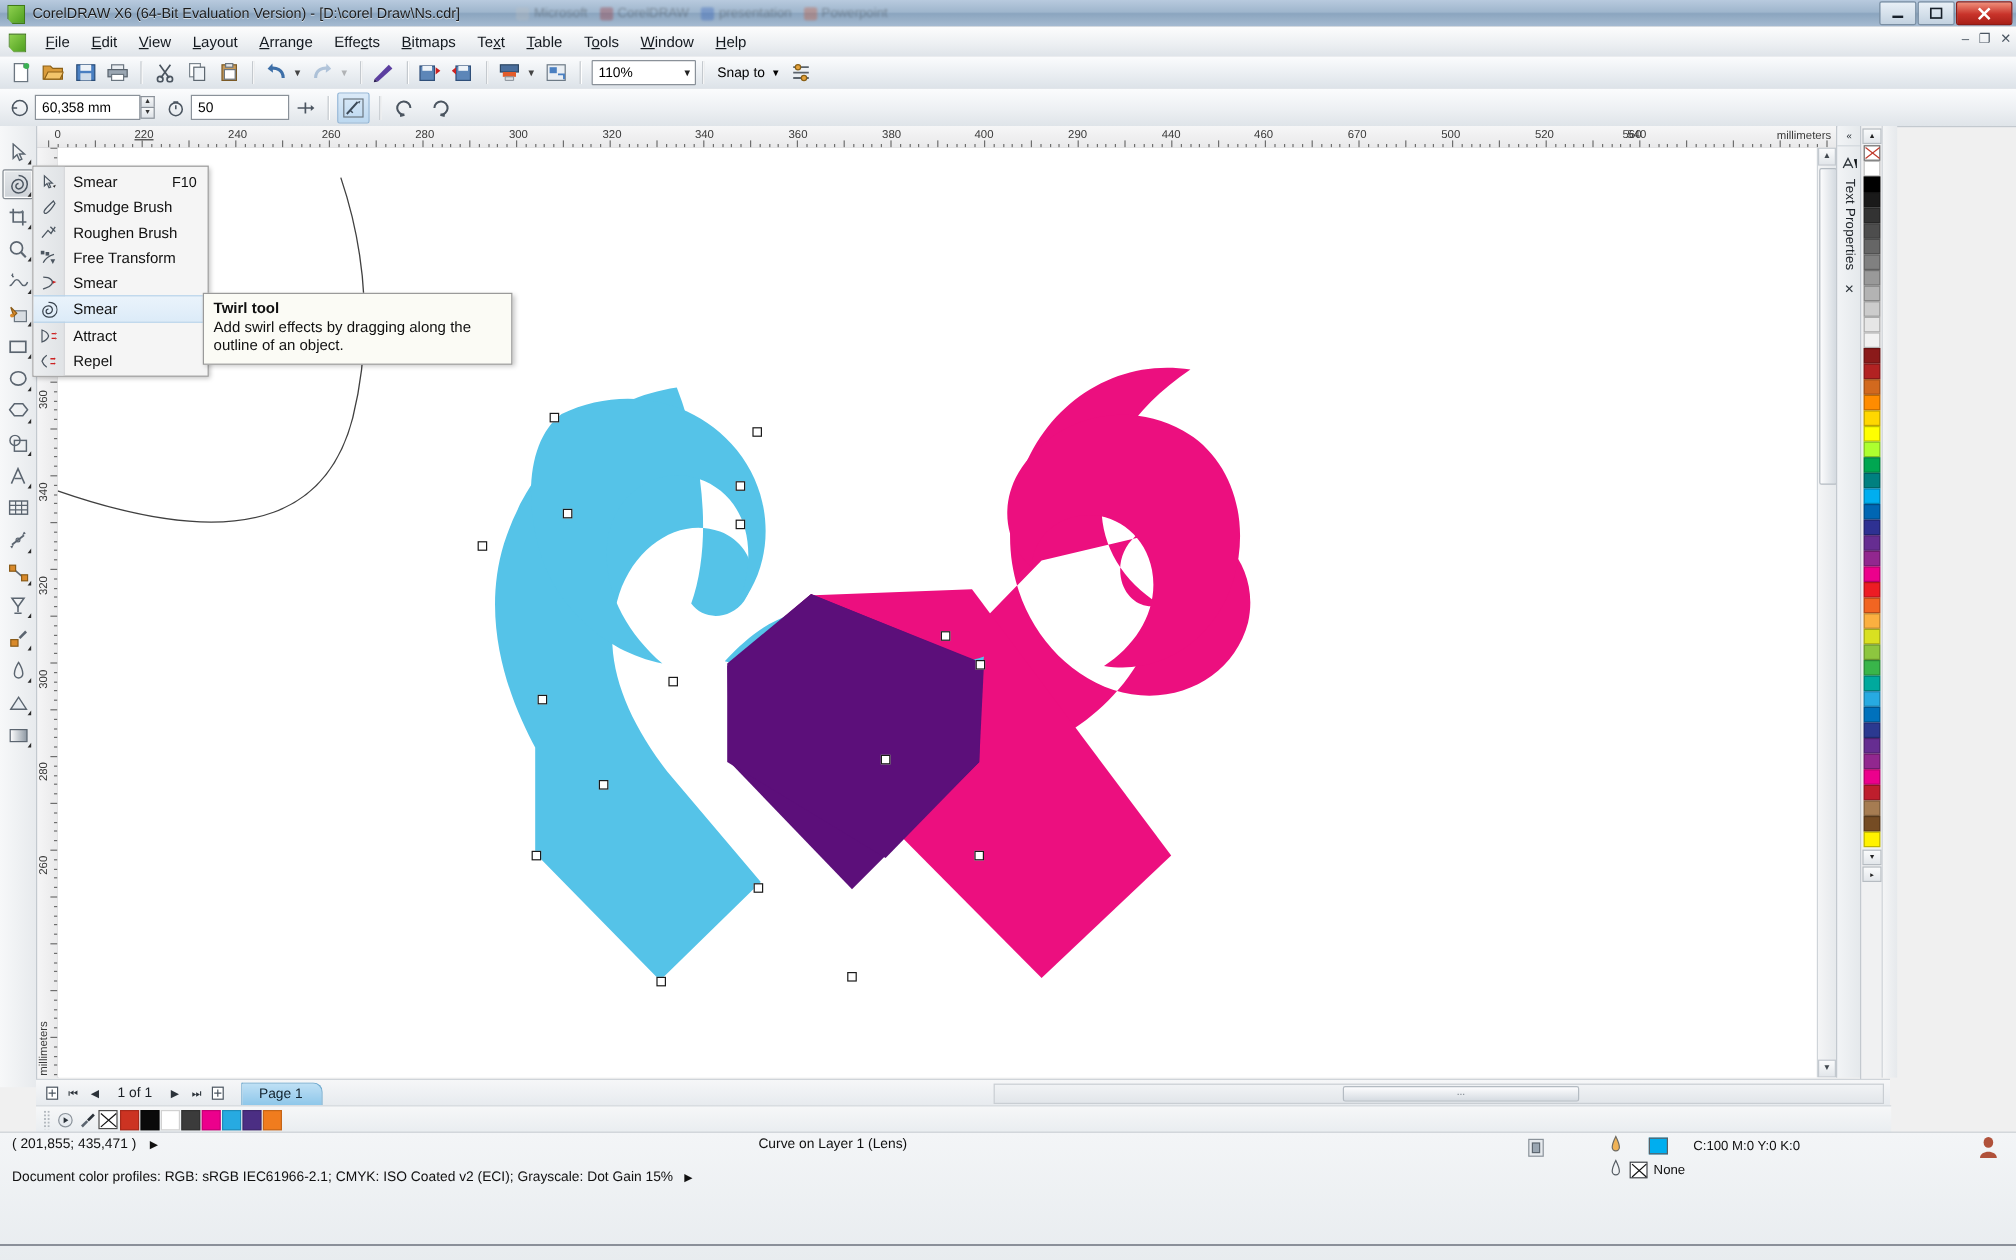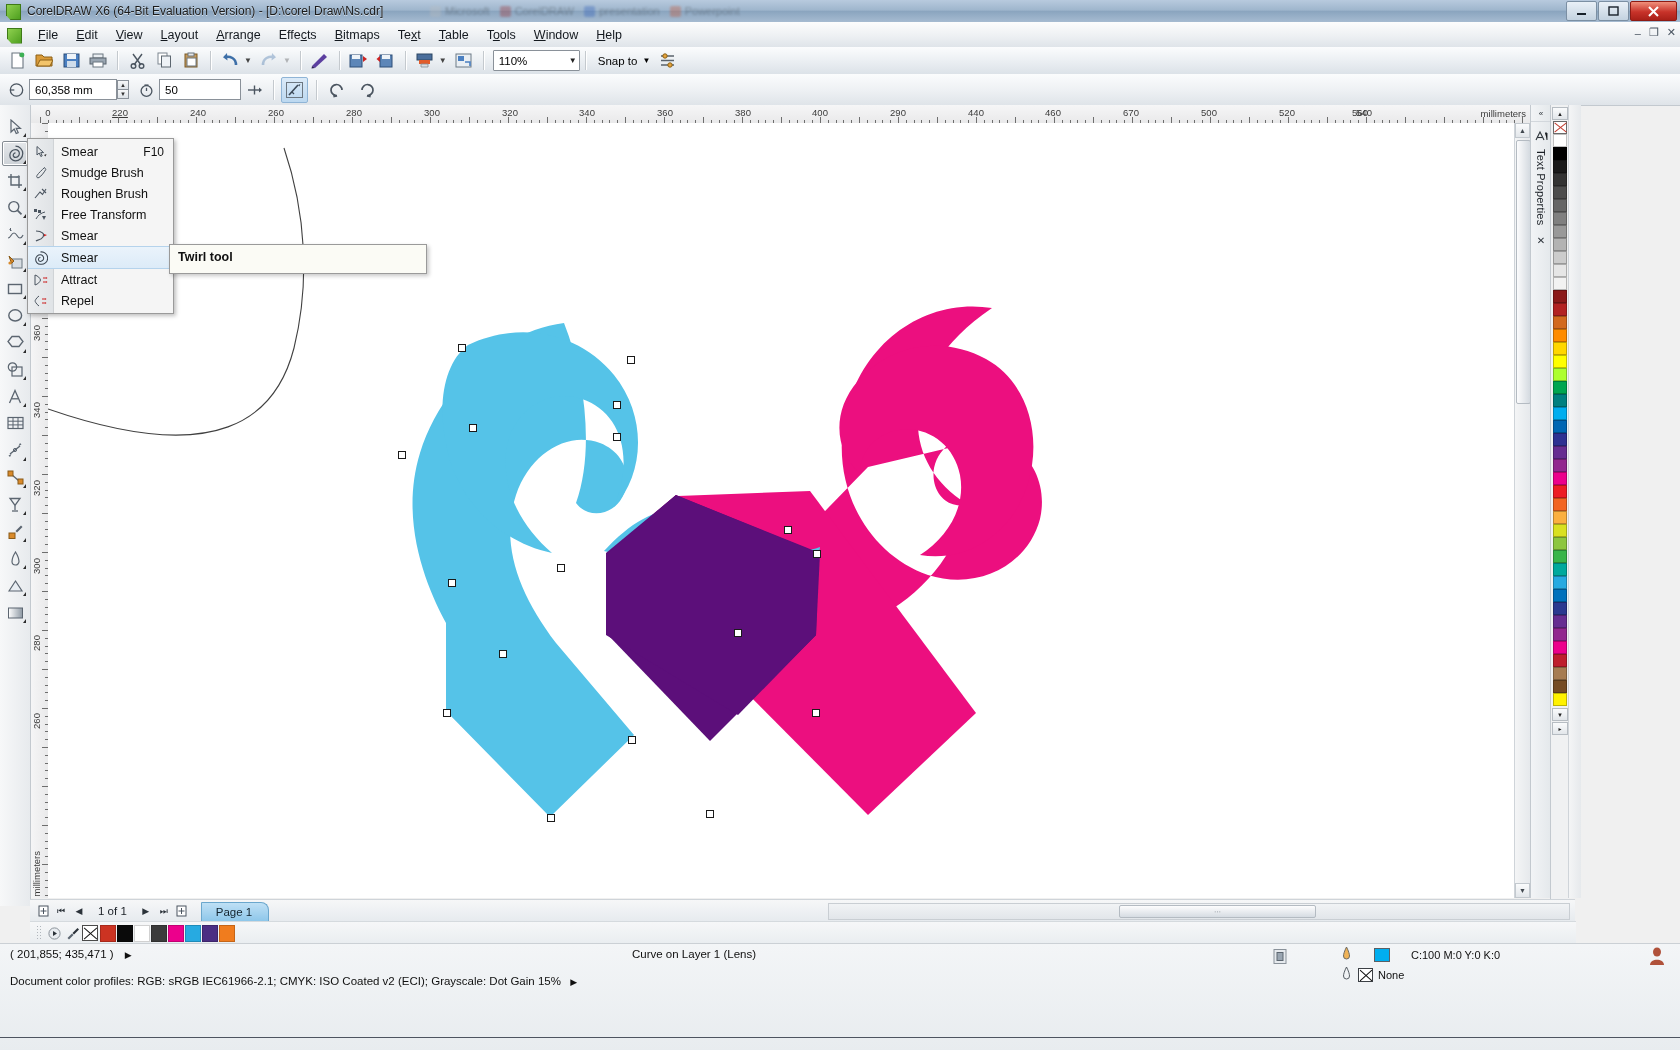--- a/index.html
+++ b/index.html
@@ -1191,20 +1191,21 @@
             <path d="M9 5 h3 M9 9 h3" stroke="#cc2222" stroke-width="1.2"></path>
             <path d="M12 4 l1.5 1 l-1.5 1 z M12 8 l1.5 1 l-1.5 1 z" fill="#cc2222"></path>
           </svg>
       </span>
       <span class="fi-label">Repel</span>
     </div>
   </div>
 
   <div class="tooltip">
     <div class="tt-title">Twirl tool</div>
+    <div class="tt-body">Add swirl effects by dragging along the outline of an object.</div>
   </div>
 
   <div class="docker">
     <div class="docker-collapse">«</div>
     <div class="docker-tab">
       <span>
         <svg width="13" height="12">
             <path d="M1 10 L5 2 L9 10" fill="none" stroke="#2c3339" stroke-width="1.1"></path>
             <path d="M2.5 7.5 h5" stroke="#2c3339" stroke-width="1.1"></path>
             <path d="M10 3 h2 v7" stroke="#2c3339" stroke-width="1"></path>

